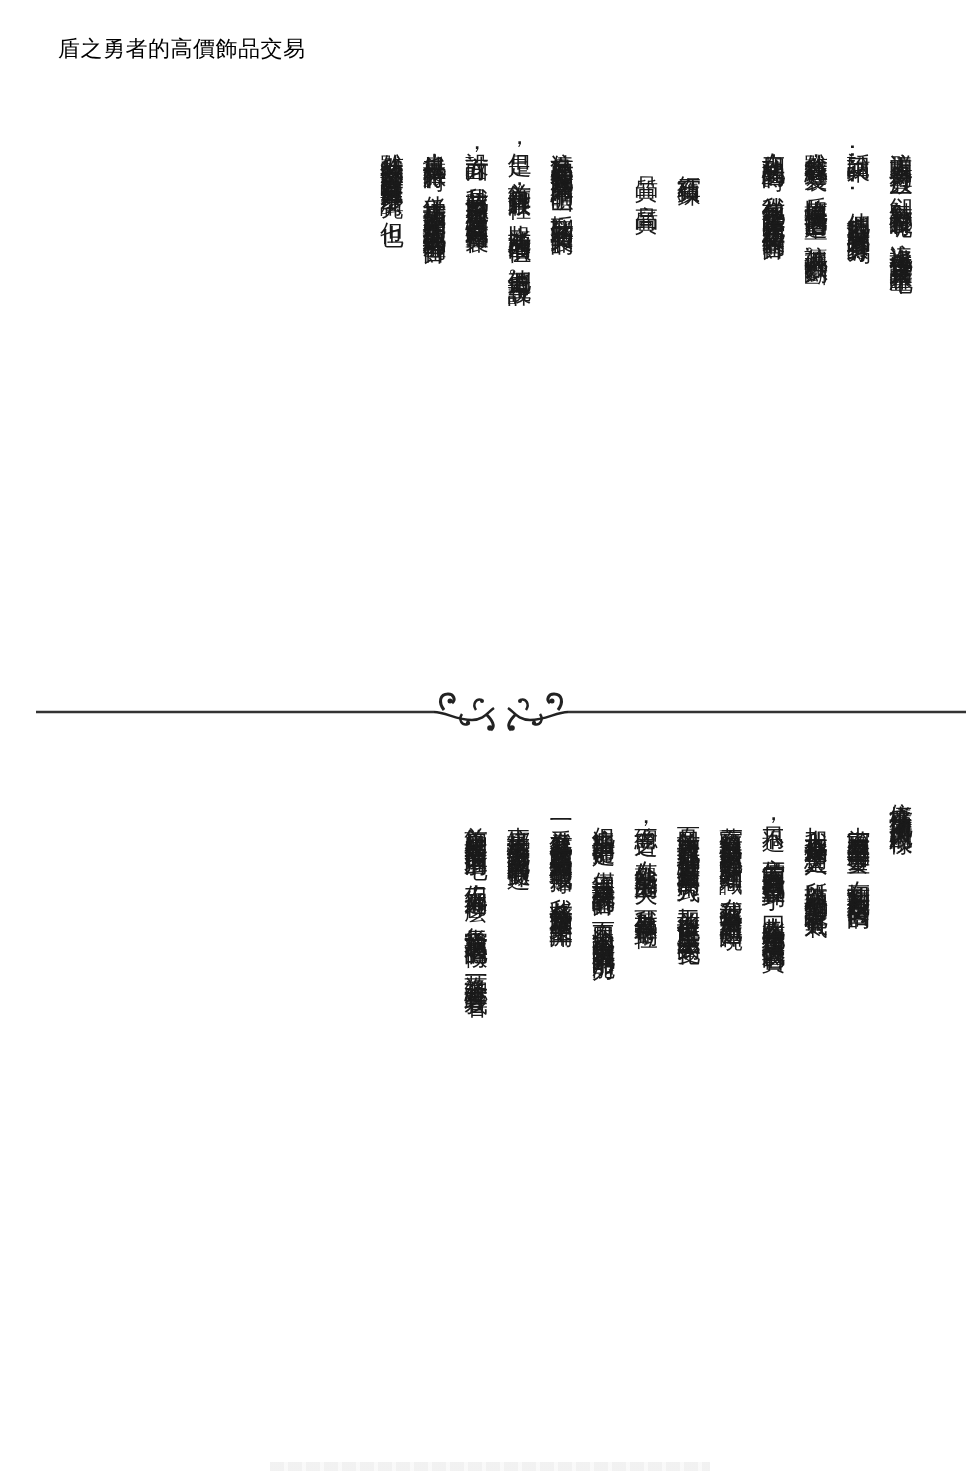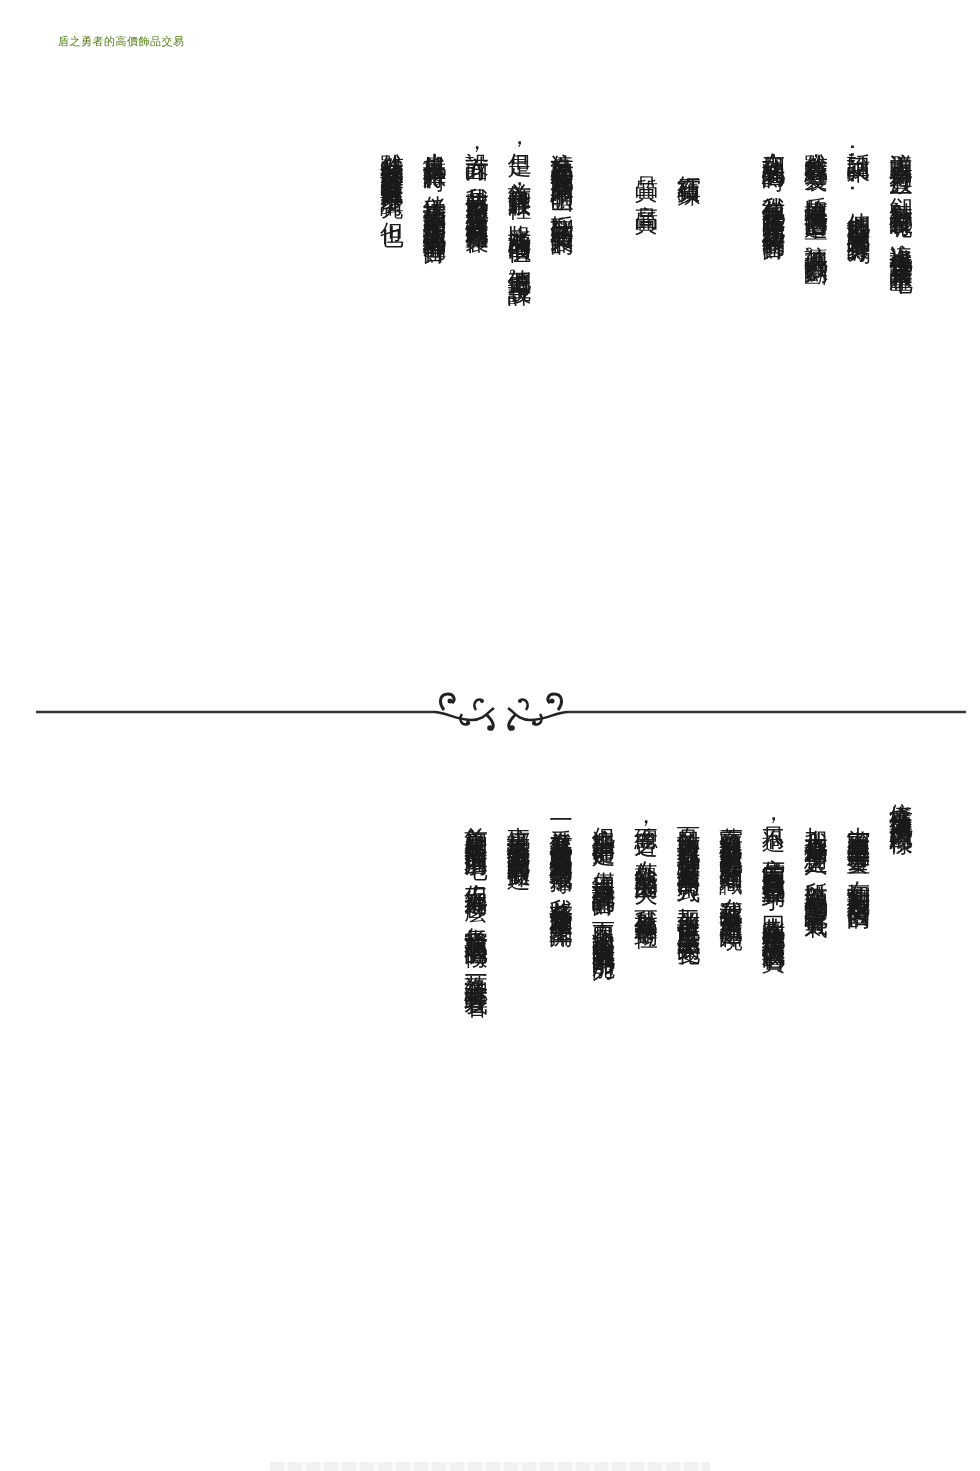--- a/index.html
+++ b/index.html
@@ -12,23 +12,23 @@
       height: 1471px;
       position: relative;
       overflow: hidden;
       color: #1a1a1a;
       font-family: "DejaVu Serif", "Liberation Serif", serif;
     }
     .running-header {
       position: absolute;
       left: 58px;
       top: 34px;
-      font-size: 11px;
+      font-size: 22px;
       letter-spacing: 0.5px;
-      color: #4d7c0f;
+      color: #000000;
       font-family: "DejaVu Serif", "Liberation Serif", serif;
     }
     .text-block {
       position: absolute;
       left: 42px;
       width: 880px;
       writing-mode: vertical-rl;
       -webkit-writing-mode: vertical-rl;
       font-size: 23.5px;
       line-height: 42.5px;

